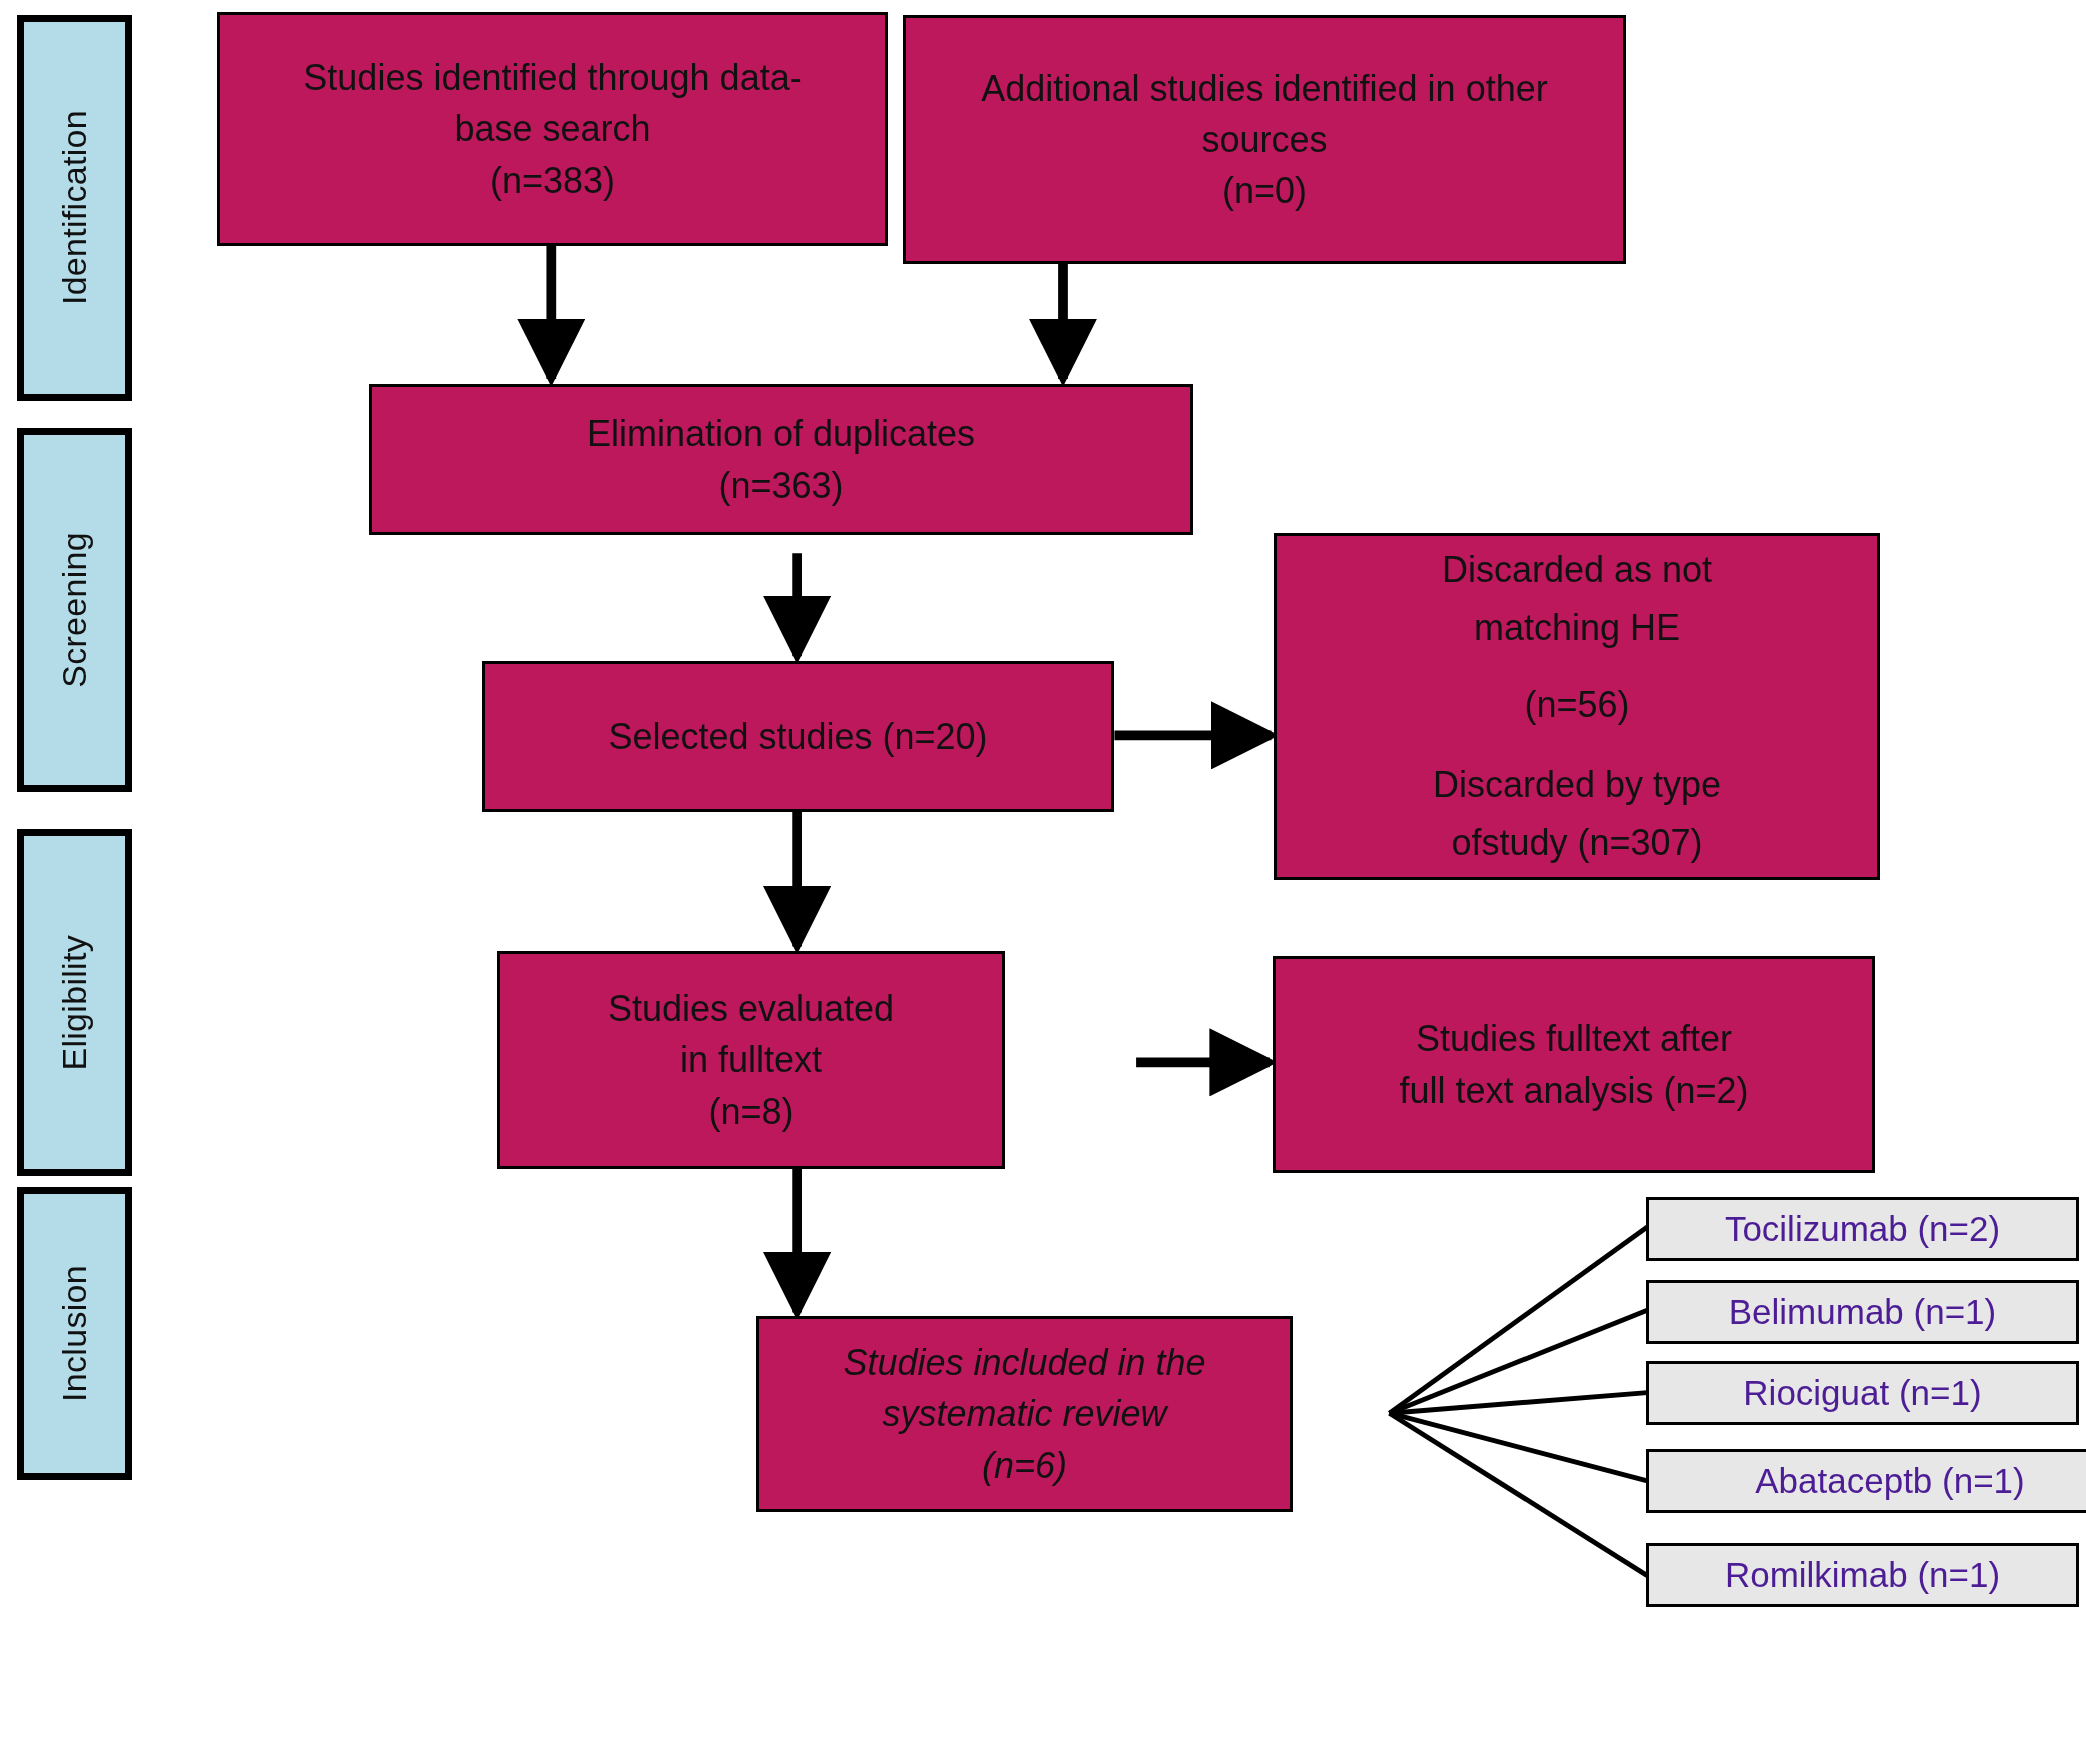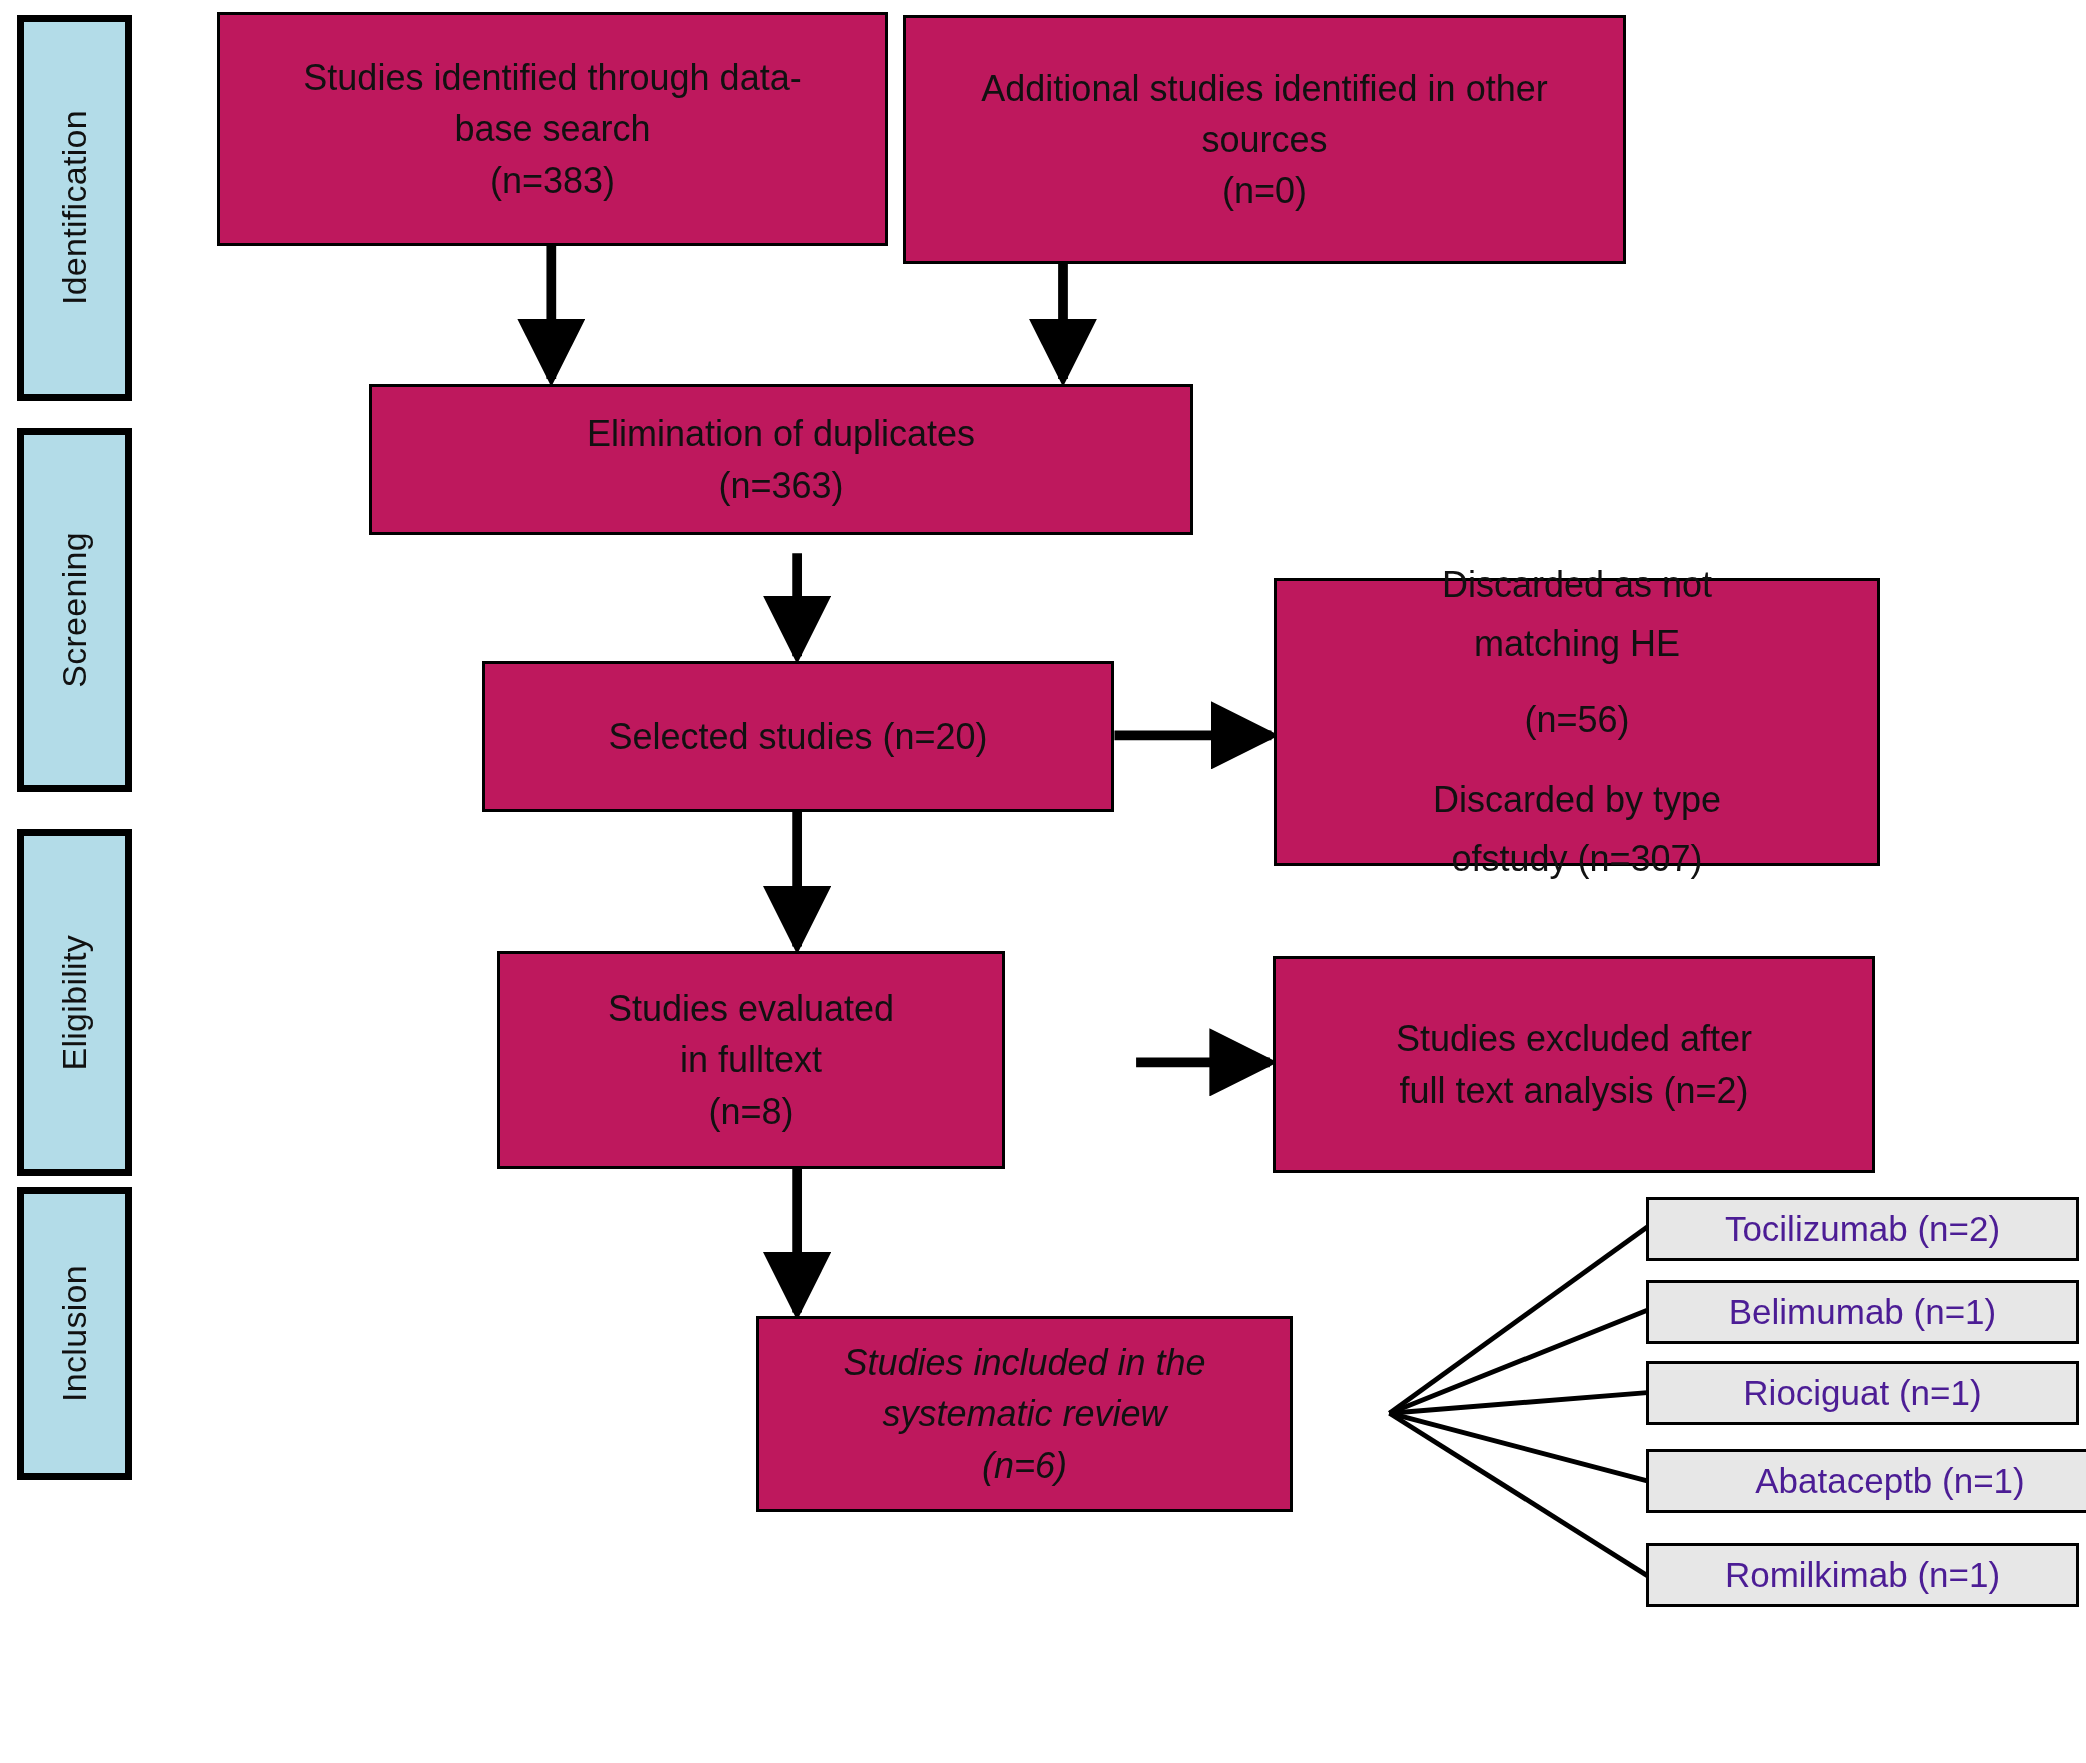--- a/index.html
+++ b/index.html
@@ -157,21 +157,21 @@
       <div>(n=363)</div>
     </div>
   </div>
 
   <div class="flow-box narrowtext" style="left:482px; top:661px; width:632px; height:151px;">
     <div class="box-text">
       <div>Selected studies (n=20)</div>
     </div>
   </div>
 
-  <div class="flow-box wide-face" style="left:1274px; top:578px; width:606px; height:288px;">
+  <div class="flow-box wide-face" style="left:1274px; top:533px; width:606px; height:347px;">
     <div class="box-text">
       <div>Discarded as not</div>
       <div>matching HE</div>
       <div style="height:18.4px;"></div>
       <div>(n=56)</div>
       <div style="height:21.7px;"></div>
       <div>Discarded by type</div>
       <div>ofstudy (n=307)</div>
     </div>
   </div>
@@ -179,21 +179,21 @@
   <div class="flow-box narrowtext" style="left:497px; top:951px; width:508px; height:218px;">
     <div class="box-text">
       <div>Studies evaluated</div>
       <div>in fulltext</div>
       <div>(n=8)</div>
     </div>
   </div>
 
   <div class="flow-box narrowtext" style="left:1273px; top:956px; width:602px; height:217px;">
     <div class="box-text">
-      <div>Studies excluded after</div>
+      <div>Studies fulltext after</div>
       <div>full text analysis (n=2)</div>
     </div>
   </div>
 
   <div class="flow-box narrowtext" style="left:756px; top:1316px; width:537px; height:196px;font-style:italic;">
     <div class="box-text">
       <div>Studies included in the</div>
       <div>systematic review</div>
       <div>(n=6)</div>
     </div>

